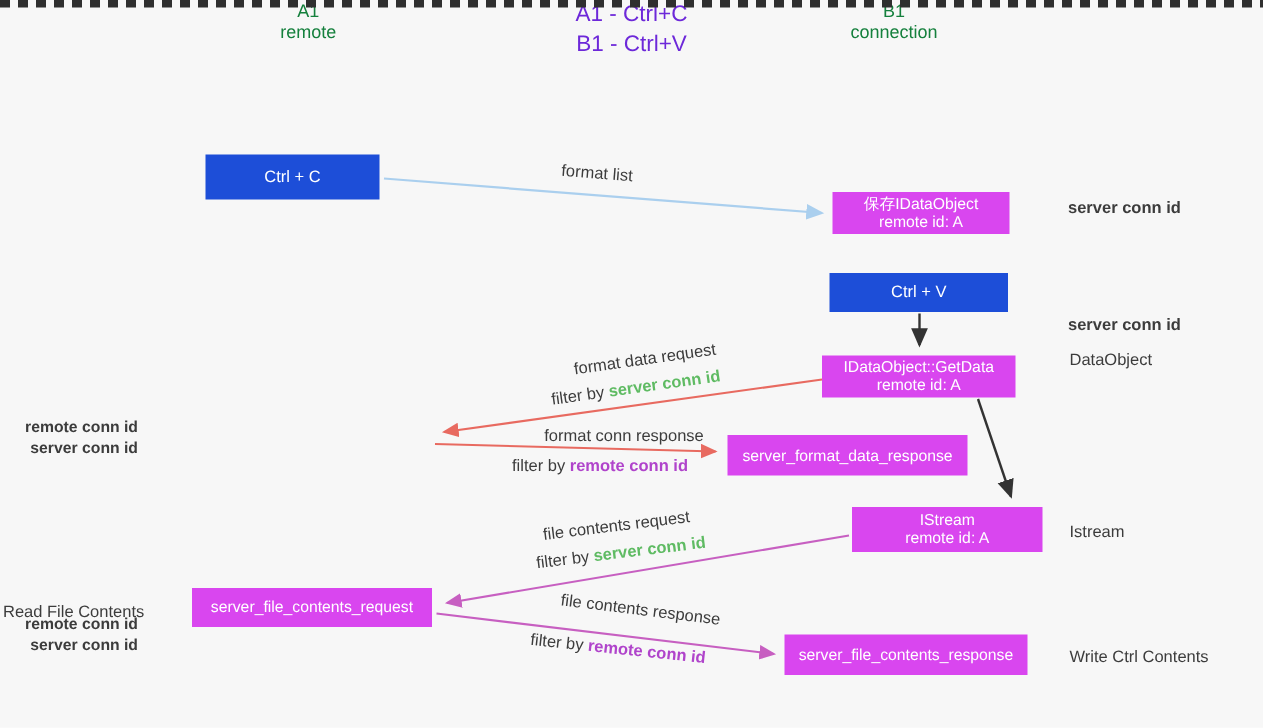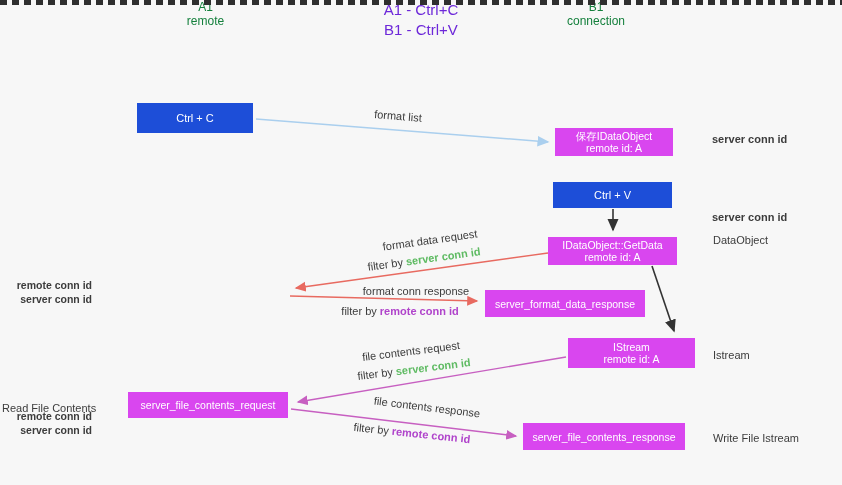--- a/index.html
+++ b/index.html
@@ -154,21 +154,21 @@
     <span>file contents response</span>
   </div>
   <div class="abs arrow-label" style="left:412px; top:433px; transform:translate(-50%,-50%) rotate(6deg);">
     <span>filter by </span><span class="accent-purple">remote conn id</span>
   </div>
 
   <div class="abs side-label accent-green" style="left:712px; top:133px;">server conn id</div>
   <div class="abs side-label accent-green" style="left:712px; top:211px;">server conn id</div>
   <div class="abs side-label" style="left:713px; top:234px;">DataObject</div>
   <div class="abs side-label" style="left:713px; top:349px;">Istream</div>
-  <div class="abs side-label" style="left:713px; top:432px;">Write File Istream</div>
+  <div class="abs side-label" style="left:713px; top:432px;">Write Ctrl Contents</div>
 
   <div class="abs side-label side-left side-small accent-purple" style="top:278px;">remote conn id</div>
   <div class="abs side-label side-left side-small accent-green" style="top:292px;">server conn id</div>
   <div class="abs side-label side-left" style="top:402px;">Read File Contents</div>
   <div class="abs side-label side-left side-small accent-purple" style="top:409px;">remote conn id</div>
   <div class="abs side-label side-left side-small accent-green" style="top:423px;">server conn id</div>
 
 </div>
 
 </body></html>

